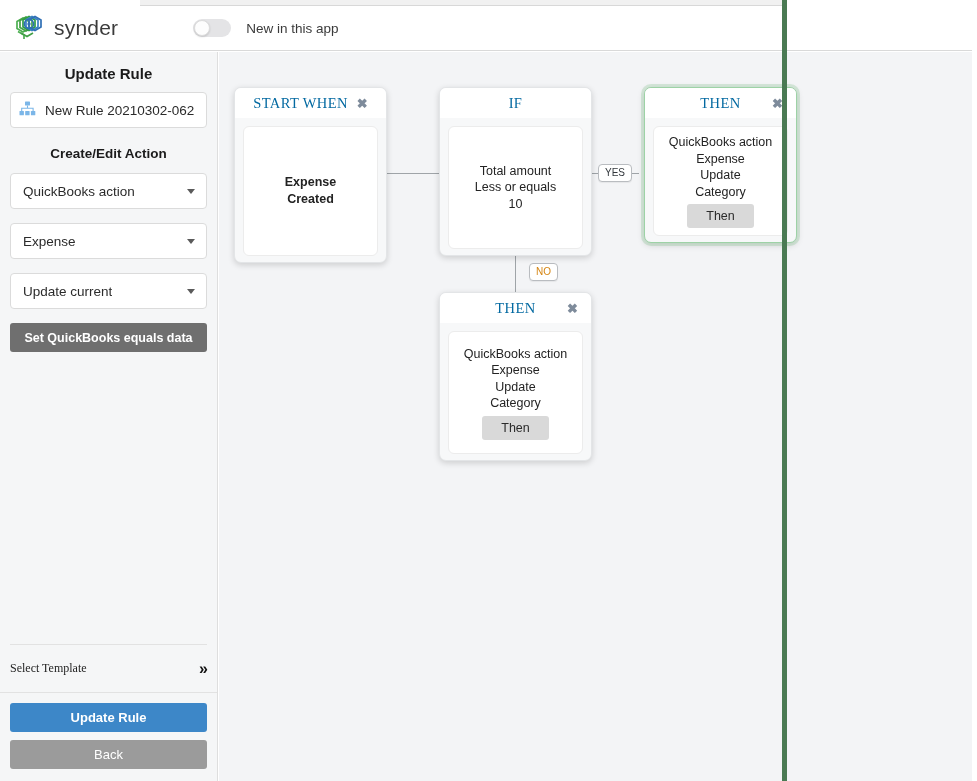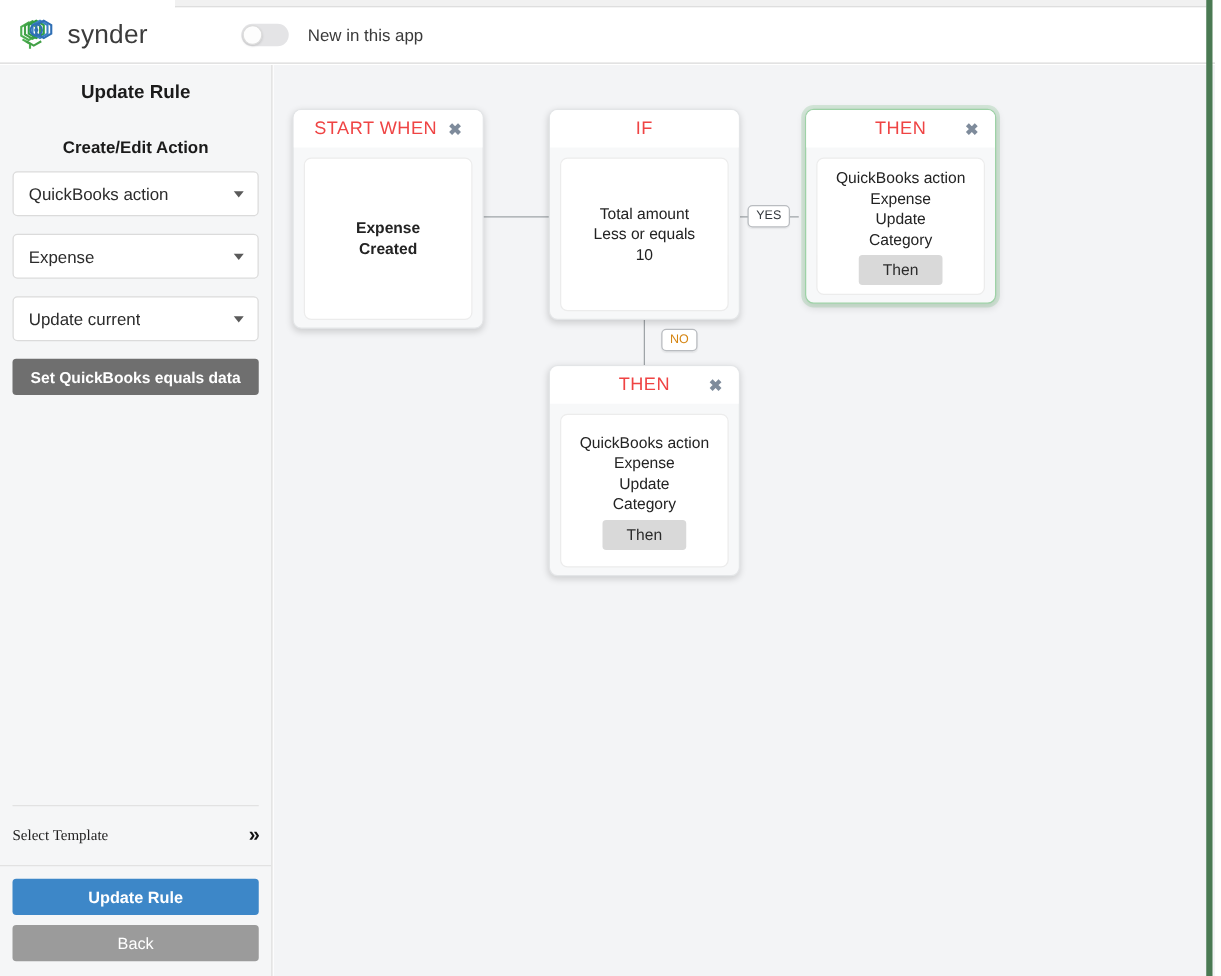--- a/index.html
+++ b/index.html
@@ -5,21 +5,21 @@
 <style>
   * { box-sizing: border-box; margin: 0; padding: 0; }
   html, body {
     width: 977px; height: 781px;
     font-family: "Liberation Sans", sans-serif;
     background: #ffffff;
     overflow: hidden;
   }
   #app {
     position: relative;
-    width: 970px; height: 781px;
+    width: 787px; height: 781px;
     background: #ffffff;
     padding-left: 13px;
   }
 
   
   .top-sliver {
     position: absolute; top: 0; left: 140px; right: 5px; height: 6px;
     background: #f1f1f1;
     border-bottom: 1px solid #d8d8d8;
   }
@@ -226,22 +226,23 @@
   }
   .node-header {
     height: 30px;
     background: #ffffff;
     border-radius: 6px 6px 0 0;
     display: flex; align-items: center; justify-content: center;
     position: relative;
   }
   .node-title {
     font-size: 14.5px;
-    color: #ef4444;
+    color: #0369a1;
     letter-spacing: .4px;
+    font-family: Liberation Serif, serif;
   }
   .node-close {
     color: #7e8b9b;
     font-size: 13px;
     font-weight: bold;
     margin-left: 9px;
     cursor: pointer;
     line-height: 1;
   }
   .node-close.abs {
@@ -310,20 +311,32 @@
       </div>
       <span class="toggle-label">New in this app</span>
     </div>
   </div>
 
   <div class="sidebar">
     <div class="sidebar-scroll">
 
       <div class="panel-title">Update Rule</div>
 
+      <div class="rule-name-field">
+        <span>
+          <svg class="sitemap-icon" viewBox="0 0 17 15" xmlns="http://www.w3.org/2000/svg">
+            <rect x="6" y="0.5" width="5" height="4" rx="0.6" fill="#7bb6e8"></rect>
+            <rect x="0.5" y="10" width="4.4" height="4.3" rx="0.6" fill="#7bb6e8"></rect>
+            <rect x="6.2" y="10" width="4.4" height="4.3" rx="0.6" fill="#7bb6e8"></rect>
+            <rect x="11.9" y="10" width="4.4" height="4.3" rx="0.6" fill="#7bb6e8"></rect>
+            <path d="M8.5 4.5 V7.2 M2.7 10 V7.2 H14.1 V10" stroke="#7bb6e8" stroke-width="1.1" fill="none"></path>
+          </svg>
+        </span>
+        <span class="rule-name-text">New Rule 20210302-062</span>
+      </div>
 
       <div class="section-title">Create/Edit Action</div>
 
       <div class="select">
         <span class="sel-text">QuickBooks action</span>
         <span class="caret"></span>
       </div>
 
       <div class="select">
         <span class="sel-text">Expense</span>

